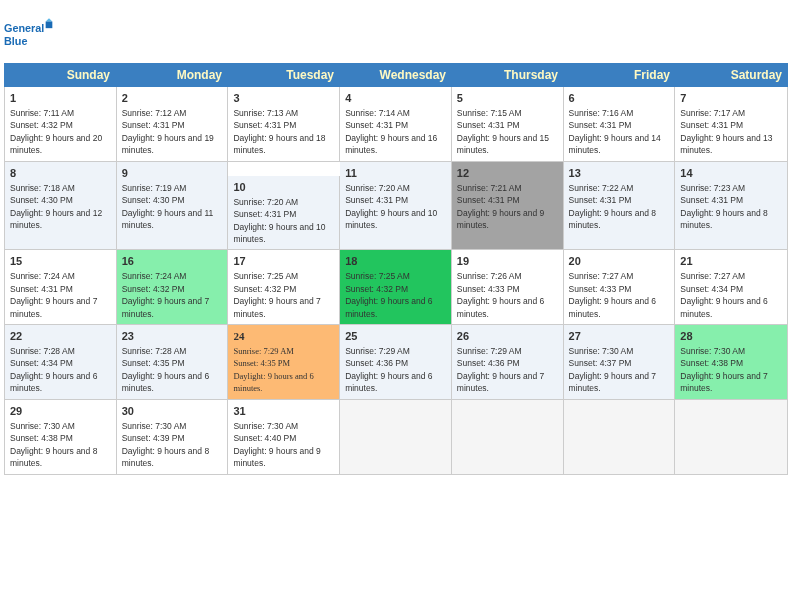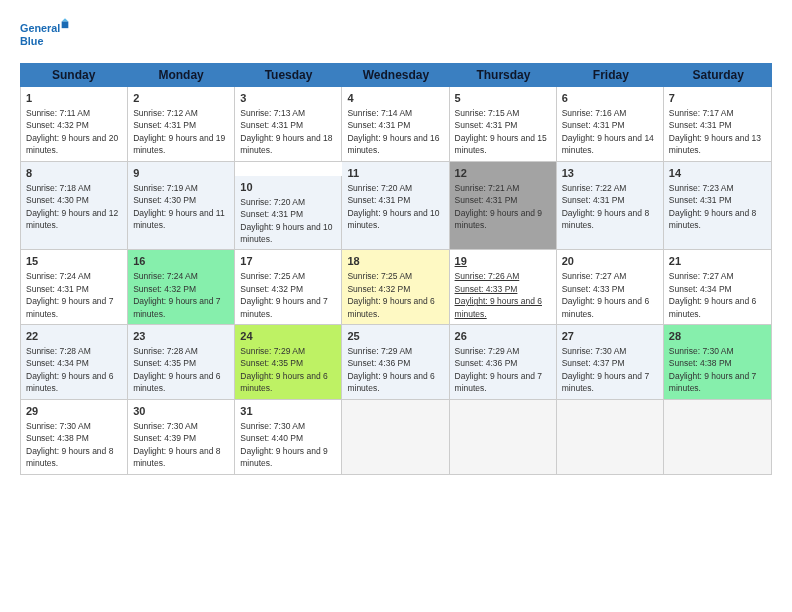--- a/index.html
+++ b/index.html
@@ -6,21 +6,21 @@
     body {
       font-family: Arial, sans-serif;
       background: #fff;
       width: 792px;
       height: 612px;
       overflow: hidden;
     }
     .page {
       width: 792px;
       height: 612px;
-      padding: 15px 20px;
+      padding: 15px 4px;
       display: flex;
       flex-direction: column;
     }
     .header {
       display: flex;
       justify-content: space-between;
       align-items: flex-start;
       margin-bottom: 10px;
     }
     .logo {
@@ -45,25 +45,25 @@
       flex: 1;
       display: flex;
       flex-direction: column;
     }
     .cal-header {
       display: grid;
       grid-template-columns: repeat(7, 1fr);
       background: #3a7fc1;
     }
     .cal-header-cell {
-      color: #0f172a;
+      color: #fef9c3;
       font-size: 12px;
       font-weight: bold;
       padding: 5px 6px;
-      text-align: center;
+      text-align: right;
     }
     .cal-body {
       flex: 1;
       display: flex;
       flex-direction: column;
     }
     .cal-row {
       display: grid;
       grid-template-columns: repeat(7, 1fr);
       flex: 1;
@@ -154,29 +154,29 @@
             <div class="cal-cell" style="background: rgb(238, 243, 249); margin-top: 14px;"><span class="day-num">10</span><span class="day-info">Sunrise: 7:20 AM</span><br><span class="day-info">Sunset: 4:31 PM</span><br><span class="day-info">Daylight: 9 hours and 10 minutes.</span></div>
             <div class="cal-cell" style="background: rgb(238, 243, 249);"><span class="day-num">11</span><span class="day-info">Sunrise: 7:20 AM</span><br><span class="day-info">Sunset: 4:31 PM</span><br><span class="day-info">Daylight: 9 hours and 10 minutes.</span></div>
             <div class="cal-cell" style="background: #a3a3a3;"><span class="day-num">12</span><span class="day-info">Sunrise: 7:21 AM</span><br><span class="day-info">Sunset: 4:31 PM</span><br><span class="day-info">Daylight: 9 hours and 9 minutes.</span></div>
             <div class="cal-cell" style="background: rgb(238, 243, 249);"><span class="day-num">13</span><span class="day-info">Sunrise: 7:22 AM</span><br><span class="day-info">Sunset: 4:31 PM</span><br><span class="day-info">Daylight: 9 hours and 8 minutes.</span></div>
             <div class="cal-cell" style="background: rgb(238, 243, 249);"><span class="day-num">14</span><span class="day-info">Sunrise: 7:23 AM</span><br><span class="day-info">Sunset: 4:31 PM</span><br><span class="day-info">Daylight: 9 hours and 8 minutes.</span></div>
           </div>
           <div class="cal-row">
             <div class="cal-cell" style="background: rgb(255, 255, 255);"><span class="day-num">15</span><span class="day-info">Sunrise: 7:24 AM</span><br><span class="day-info">Sunset: 4:31 PM</span><br><span class="day-info">Daylight: 9 hours and 7 minutes.</span></div>
             <div class="cal-cell" style="background: #86efac;"><span class="day-num">16</span><span class="day-info">Sunrise: 7:24 AM</span><br><span class="day-info">Sunset: 4:32 PM</span><br><span class="day-info">Daylight: 9 hours and 7 minutes.</span></div>
             <div class="cal-cell" style="background: rgb(255, 255, 255);"><span class="day-num">17</span><span class="day-info">Sunrise: 7:25 AM</span><br><span class="day-info">Sunset: 4:32 PM</span><br><span class="day-info">Daylight: 9 hours and 7 minutes.</span></div>
-            <div class="cal-cell" style="background: #fef9c3;"><span class="day-num">18</span><span class="day-info">Sunrise: 7:25 AM</span><br><span class="day-info">Sunset: 4:32 PM</span><br><span class="day-info">Daylight: 9 hours and 6 minutes.</span></div>
-            <div class="cal-cell" style="background: rgb(255, 255, 255); text-decoration: underline;"><span class="day-num">19</span><span class="day-info">Sunrise: 7:26 AM</span><br><span class="day-info">Sunset: 4:33 PM</span><br><span class="day-info">Daylight: 9 hours and 6 minutes.</span></div>
+            <div class="cal-cell" style="background: #22c55e;"><span class="day-num">18</span><span class="day-info">Sunrise: 7:25 AM</span><br><span class="day-info">Sunset: 4:32 PM</span><br><span class="day-info">Daylight: 9 hours and 6 minutes.</span></div>
+            <div class="cal-cell" style="background: rgb(255, 255, 255);"><span class="day-num">19</span><span class="day-info">Sunrise: 7:26 AM</span><br><span class="day-info">Sunset: 4:33 PM</span><br><span class="day-info">Daylight: 9 hours and 6 minutes.</span></div>
             <div class="cal-cell" style="background: rgb(255, 255, 255);"><span class="day-num">20</span><span class="day-info">Sunrise: 7:27 AM</span><br><span class="day-info">Sunset: 4:33 PM</span><br><span class="day-info">Daylight: 9 hours and 6 minutes.</span></div>
             <div class="cal-cell" style="background: rgb(255, 255, 255);"><span class="day-num">21</span><span class="day-info">Sunrise: 7:27 AM</span><br><span class="day-info">Sunset: 4:34 PM</span><br><span class="day-info">Daylight: 9 hours and 6 minutes.</span></div>
           </div>
           <div class="cal-row">
             <div class="cal-cell" style="background: rgb(238, 243, 249);"><span class="day-num">22</span><span class="day-info">Sunrise: 7:28 AM</span><br><span class="day-info">Sunset: 4:34 PM</span><br><span class="day-info">Daylight: 9 hours and 6 minutes.</span></div>
             <div class="cal-cell" style="background: rgb(238, 243, 249);"><span class="day-num">23</span><span class="day-info">Sunrise: 7:28 AM</span><br><span class="day-info">Sunset: 4:35 PM</span><br><span class="day-info">Daylight: 9 hours and 6 minutes.</span></div>
-            <div class="cal-cell" style="background: #bef264;"><span class="day-num">24</span><span class="day-info">Sunrise: 7:29 AM</span><br><span class="day-info">Sunset: 4:35 PM</span><br><span class="day-info">Daylight: 9 hours and 6 minutes.</span></div>
+            <div class="cal-cell" style="background: #fdba74; font-family: Liberation Serif, serif;"><span class="day-num">24</span><span class="day-info">Sunrise: 7:29 AM</span><br><span class="day-info">Sunset: 4:35 PM</span><br><span class="day-info">Daylight: 9 hours and 6 minutes.</span></div>
             <div class="cal-cell" style="background: rgb(238, 243, 249);"><span class="day-num">25</span><span class="day-info">Sunrise: 7:29 AM</span><br><span class="day-info">Sunset: 4:36 PM</span><br><span class="day-info">Daylight: 9 hours and 6 minutes.</span></div>
             <div class="cal-cell" style="background: rgb(238, 243, 249);"><span class="day-num">26</span><span class="day-info">Sunrise: 7:29 AM</span><br><span class="day-info">Sunset: 4:36 PM</span><br><span class="day-info">Daylight: 9 hours and 7 minutes.</span></div>
             <div class="cal-cell" style="background: rgb(238, 243, 249);"><span class="day-num">27</span><span class="day-info">Sunrise: 7:30 AM</span><br><span class="day-info">Sunset: 4:37 PM</span><br><span class="day-info">Daylight: 9 hours and 7 minutes.</span></div>
             <div class="cal-cell" style="background: #86efac;"><span class="day-num">28</span><span class="day-info">Sunrise: 7:30 AM</span><br><span class="day-info">Sunset: 4:38 PM</span><br><span class="day-info">Daylight: 9 hours and 7 minutes.</span></div>
           </div>
           <div class="cal-row">
             <div class="cal-cell" style="background: rgb(255, 255, 255);"><span class="day-num">29</span><span class="day-info">Sunrise: 7:30 AM</span><br><span class="day-info">Sunset: 4:38 PM</span><br><span class="day-info">Daylight: 9 hours and 8 minutes.</span></div>
             <div class="cal-cell" style="background: rgb(255, 255, 255);"><span class="day-num">30</span><span class="day-info">Sunrise: 7:30 AM</span><br><span class="day-info">Sunset: 4:39 PM</span><br><span class="day-info">Daylight: 9 hours and 8 minutes.</span></div>
             <div class="cal-cell" style="background: rgb(255, 255, 255);"><span class="day-num">31</span><span class="day-info">Sunrise: 7:30 AM</span><br><span class="day-info">Sunset: 4:40 PM</span><br><span class="day-info">Daylight: 9 hours and 9 minutes.</span></div>
             <div class="cal-cell empty"></div>

